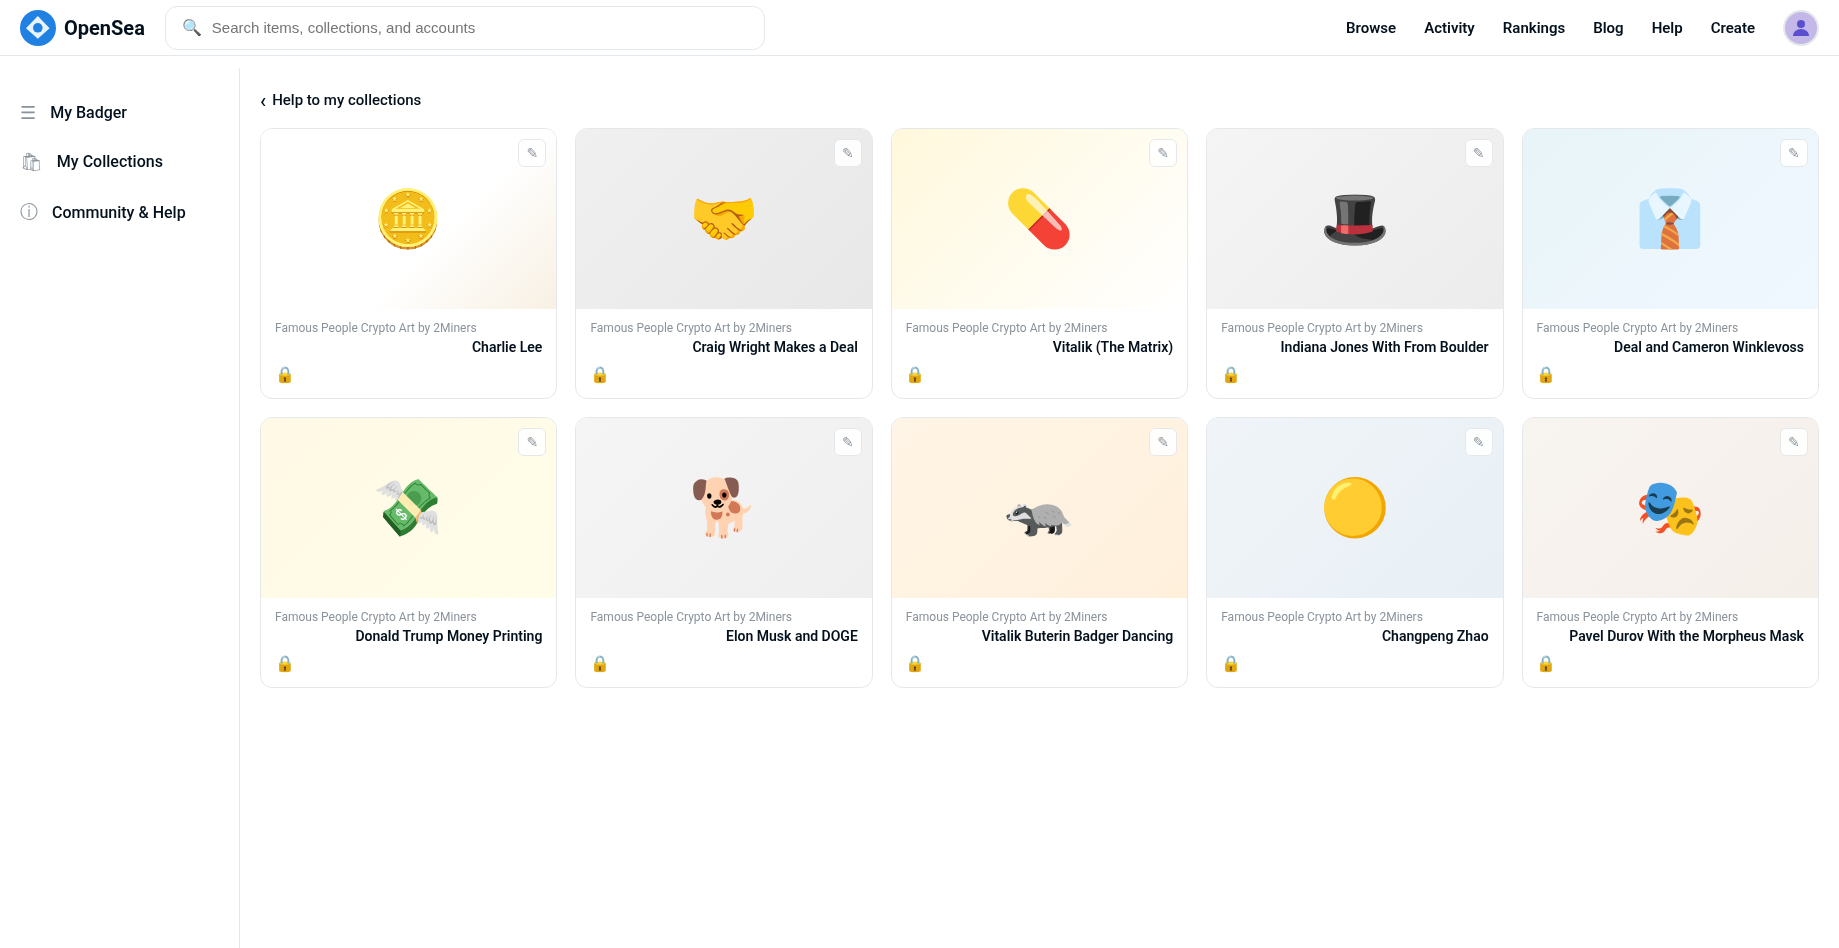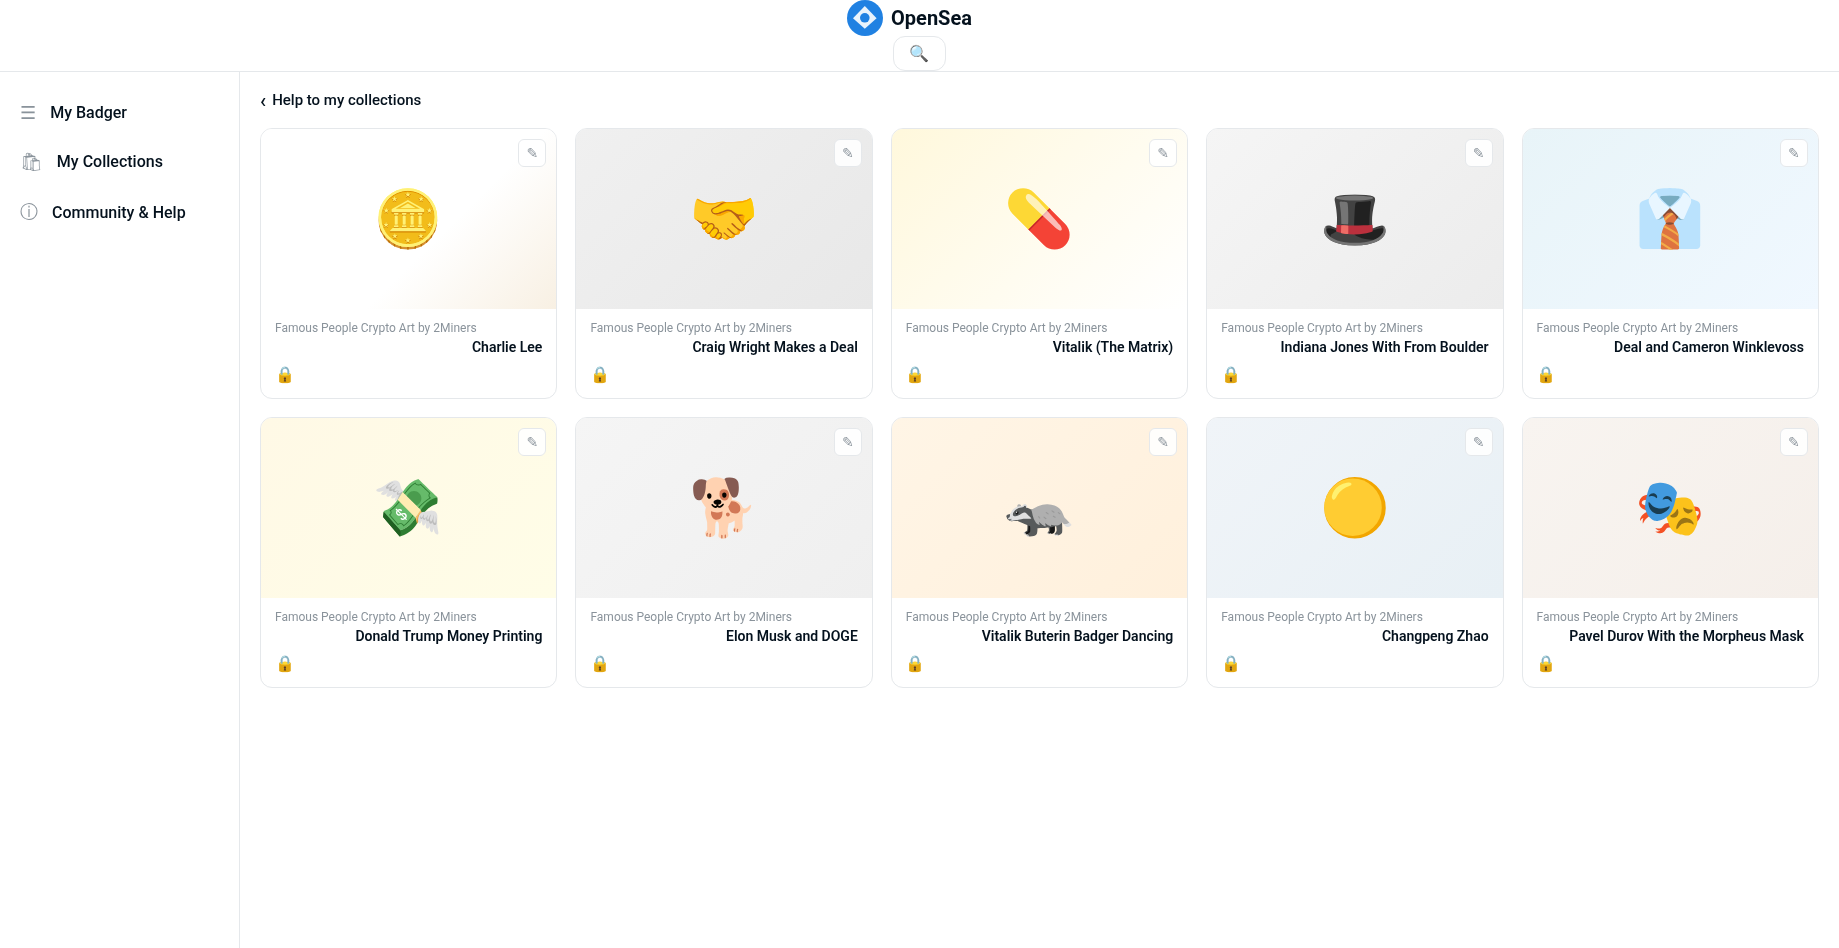--- a/index.html
+++ b/index.html
@@ -3,29 +3,28 @@
   <meta charset="utf-8">
   <style>
     * { box-sizing: border-box; margin: 0; padding: 0; }
     body { font-family: -apple-system, BlinkMacSystemFont, 'Segoe UI', Roboto, sans-serif; background: #fff; color: #333; }
 
     
     .header {
       display: flex;
       align-items: center;
       padding: 0 20px;
-      height: 72px;
+      height: 56px;
       border-bottom: 1px solid #e5e8eb;
       position: fixed;
       top: 0;
       left: 0;
       right: 0;
       background: #fff;
       z-index: 100;
-      flex-direction: column;
     }
     .logo {
       display: flex;
       align-items: center;
       gap: 8px;
       margin-right: 20px;
       text-decoration: none;
     }
     .logo-icon {
       width: 36px;
@@ -226,22 +225,37 @@
     <svg class="logo-icon" viewBox="0 0 90 90" fill="none" xmlns="http://www.w3.org/2000/svg">
       <circle cx="45" cy="45" r="45" fill="#2081E2"></circle>
       <path d="M15 45.5L44.5 15L74 45.5L44.5 72L15 45.5Z" fill="white" opacity="0.9"></path>
       <circle cx="44.5" cy="44.5" r="12" fill="#2081E2"></circle>
     </svg>
     <span class="logo-text">OpenSea</span>
   </a>
 
   <div class="search-bar">
     <span class="search-icon-wrap">🔍</span>
-  </div>
-
+    <input type="text" placeholder="Search items, collections, and accounts" style="">
+  </div>
+
+  <nav class="nav-links">
+    <a class="nav-link">Browse</a>
+    <a class="nav-link">Activity</a>
+    <a class="nav-link">Rankings</a>
+    <a class="nav-link">Blog</a>
+    <a class="nav-link">Help</a>
+    <a class="nav-link">Create</a>
+    <div class="avatar">
+      <svg width="24" height="24" viewBox="0 0 24 24" fill="none">
+        <circle cx="12" cy="8" r="4" fill="#5a4fcf"></circle>
+        <path d="M4 20c0-4 3.6-7 8-7s8 3 8 7" fill="#5a4fcf"></path>
+      </svg>
+    </div>
+  </nav>
 </header>
 
 <div class="layout">
 
   <aside class="sidebar">
     <div class="sidebar-item">
       <span class="sidebar-icon">☰</span>
       <span>My Badger</span>
     </div>
     <div class="sidebar-item">

